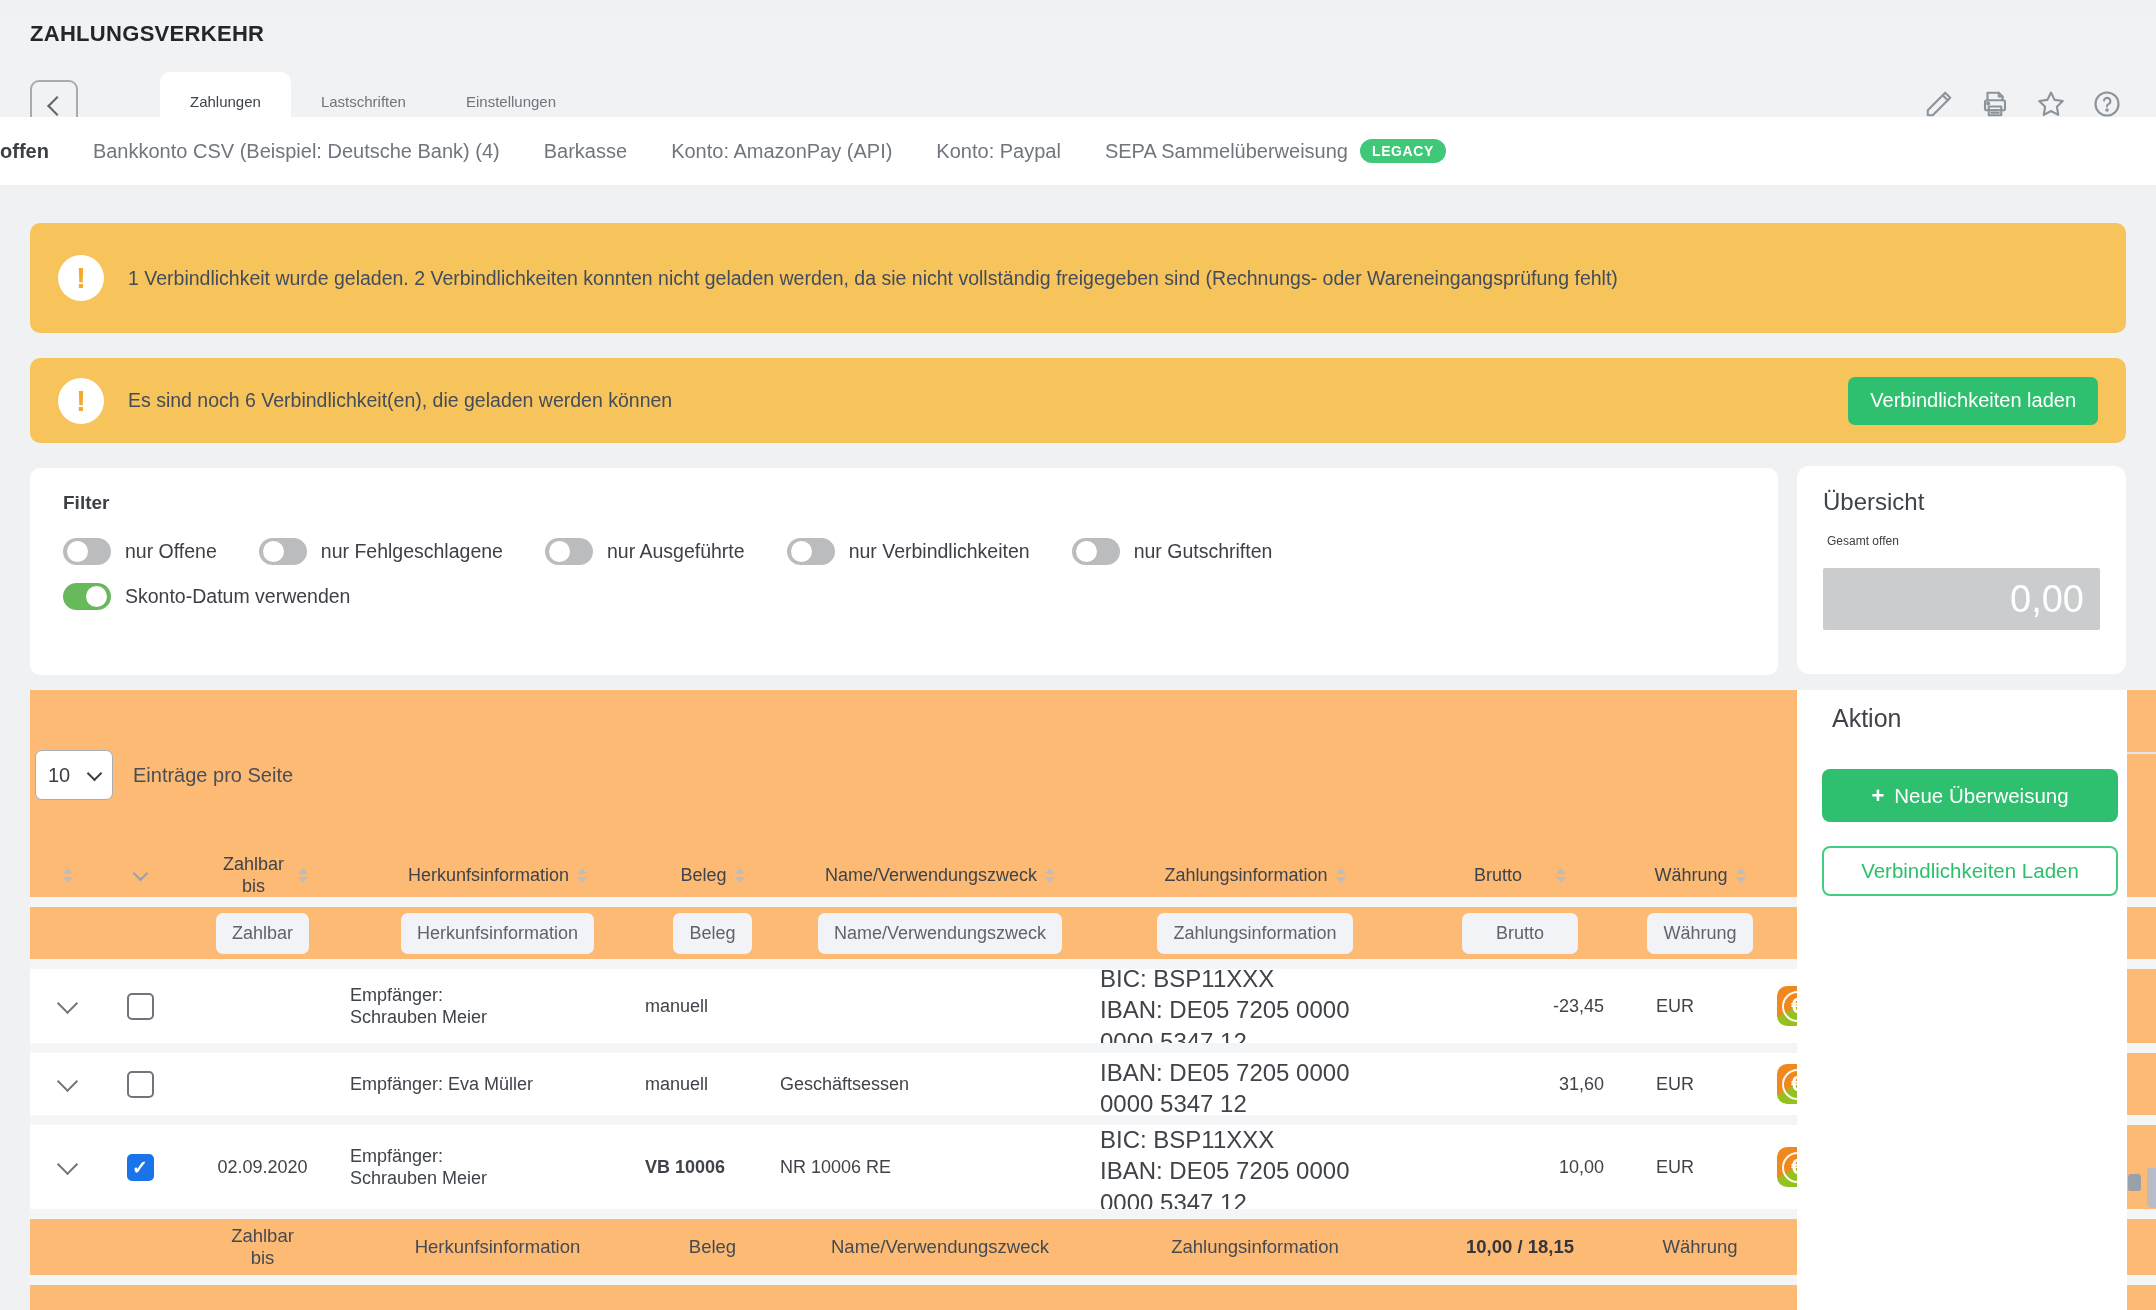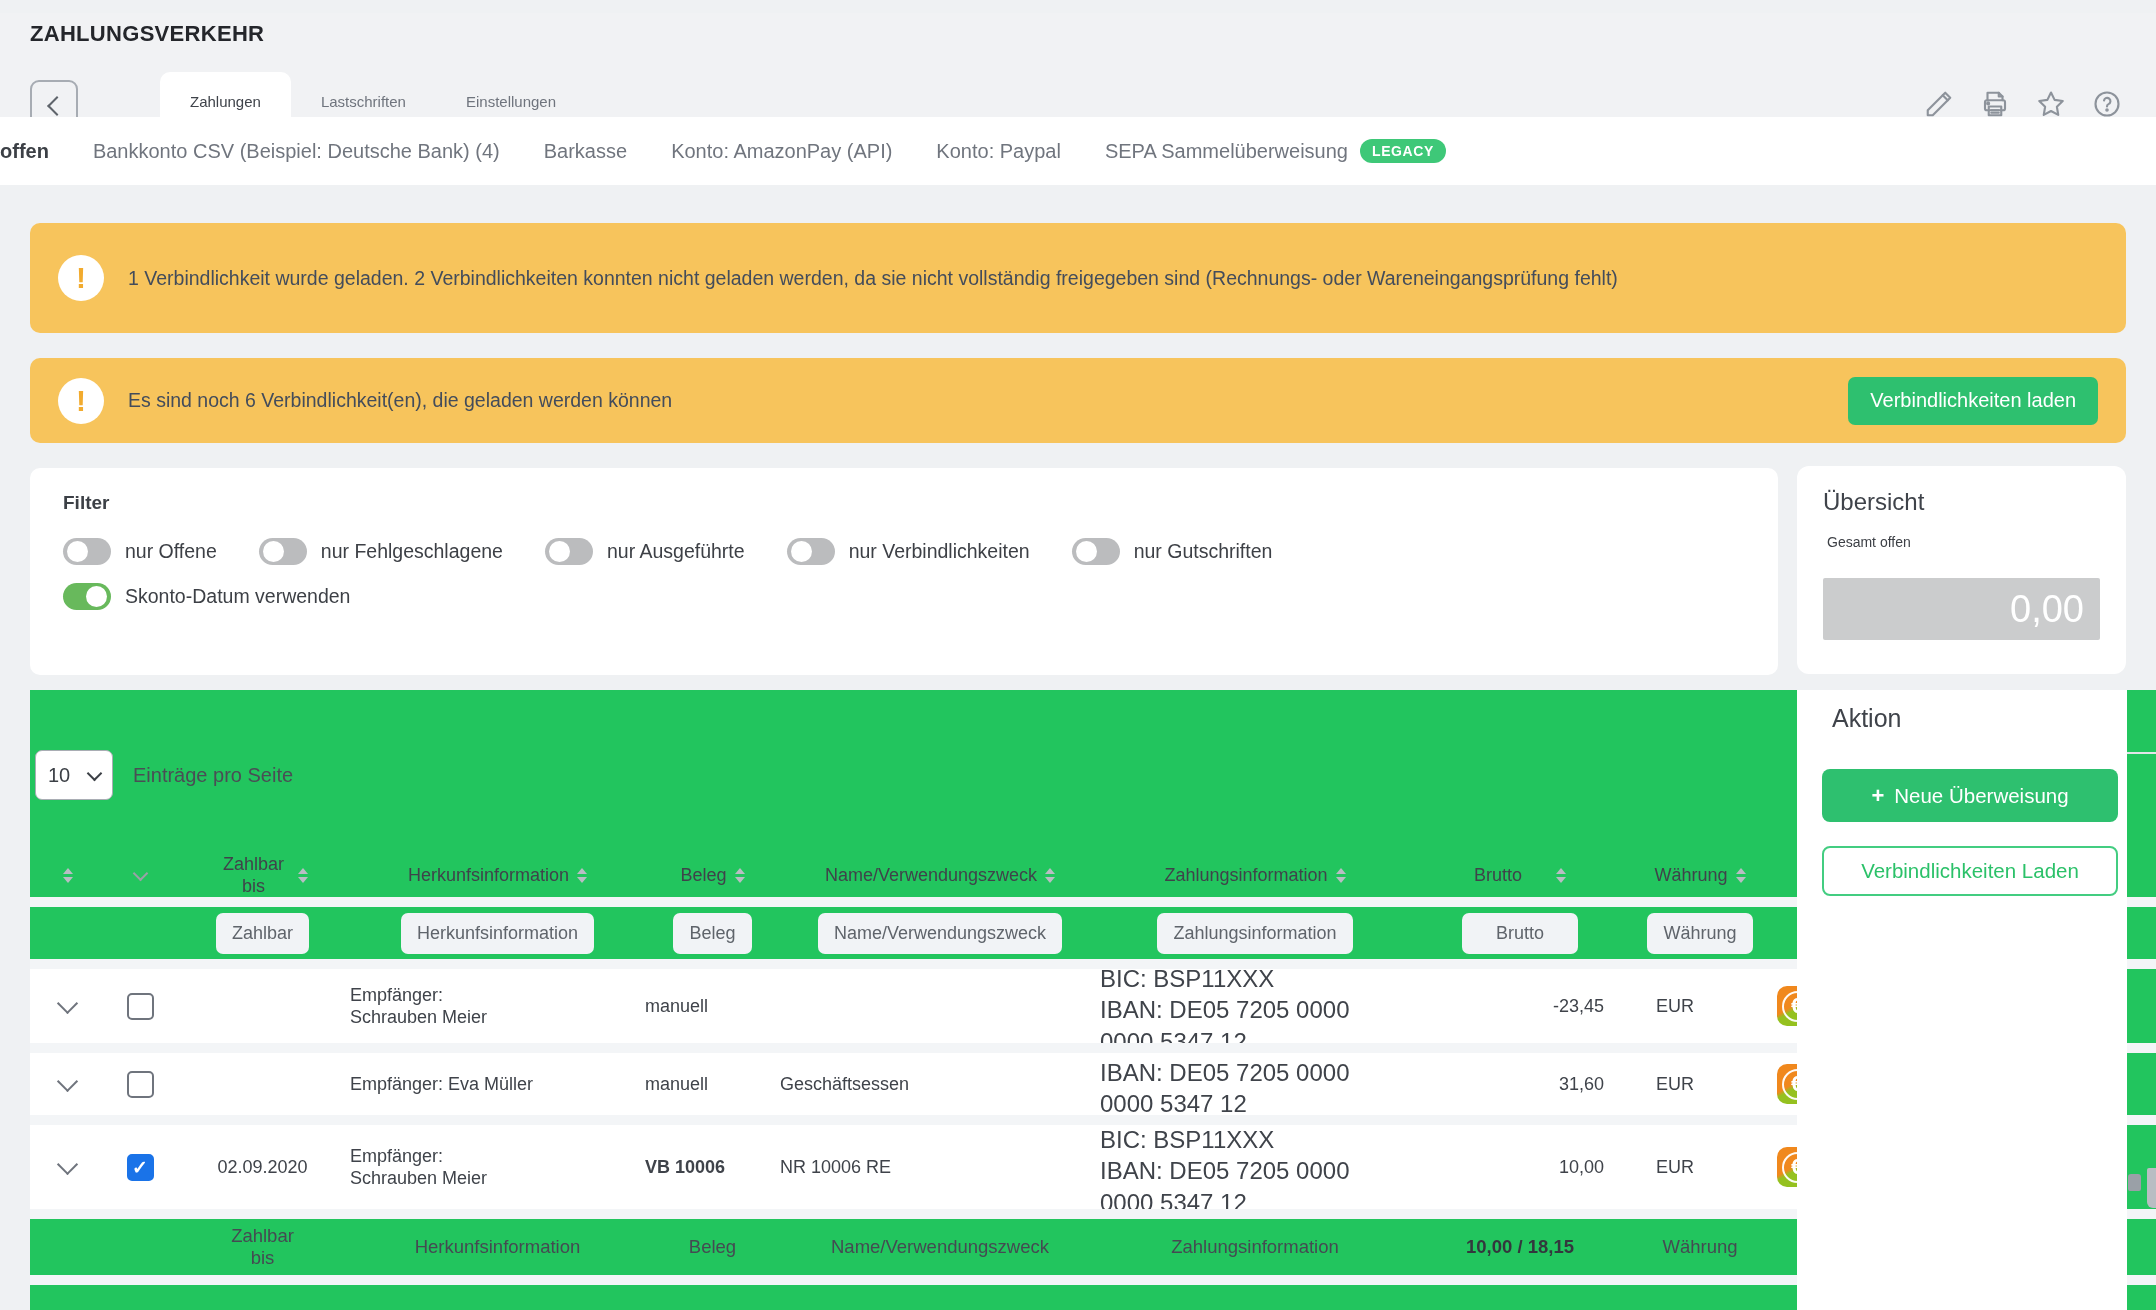--- a/index.html
+++ b/index.html
@@ -42,25 +42,25 @@
   .toggle-pair{display:flex;align-items:center;gap:14px;margin-right:26px;}
   .toggle{width:48px;height:27px;border-radius:14px;background:#bbbcbe;position:relative;cursor:pointer;flex:0 0 48px;}
   .toggle .knob{position:absolute;top:3px;left:4px;width:21px;height:21px;border-radius:50%;background:#fff;}
   .toggle.on{background:#68b95c;}
   .toggle.on .knob{left:auto;right:4px;}
   .toggle-label{font-size:19.5px;color:#3d4046;white-space:nowrap;}
   
   .overview-card{position:absolute;left:1797px;top:466px;width:329px;height:208px;background:#fff;border-radius:12px;
                  box-sizing:border-box;padding:22px 26px;}
   .overview-title{font-size:24px;color:#3f434a;margin-bottom:18px;}
-  .overview-label{font-size:14px;color:#3d4046;margin-bottom:28px;padding-left:4px;}
+  .overview-label{font-size:12px;color:#3d4046;margin-bottom:20px;padding-left:4px;}
   .overview-box{background:#cbcccd;height:62px;border-radius:2px;display:flex;align-items:center;justify-content:flex-end;
                 padding-right:16px;font-size:38px;color:#ffffff;}
   
-  .tablewrap{position:absolute;left:30px;right:0;top:690px;bottom:0;background:#22c55e;}
+  .tablewrap{position:absolute;left:30px;right:0;top:690px;bottom:0;background:#fdba74;}
   .pagesize{position:absolute;left:5px;top:60px;width:78px;height:50px;border:1.5px solid #a9adb4;border-radius:7px;
             background:#fff;display:flex;align-items:center;justify-content:space-between;box-sizing:border-box;
             padding:0 12px;font-size:20px;color:#3c4046;cursor:pointer;}
   .chev.down-sm{width:9px;height:9px;border-width:2.5px;transform:rotate(45deg);margin-top:-4px;border-color:#3c4046;}
   .pagesize-label{position:absolute;left:103px;top:74px;font-size:20px;color:#4a4e55;}
   .grid{position:absolute;left:0;top:163px;width:1787px;display:grid;
         grid-template-columns:75px 70px 175px 295px 135px 320px 310px 220px 140px 47px;}
   .cell{display:flex;align-items:center;justify-content:center;font-size:18px;color:#3f434a;box-sizing:border-box;}
   .gap-row{grid-column:1 / -1;height:10px;background:#f3f5f7;width:2126px;}
   .hdr{height:44px;font-size:18px;gap:8px;cursor:pointer;text-align:center;line-height:1.15;}

